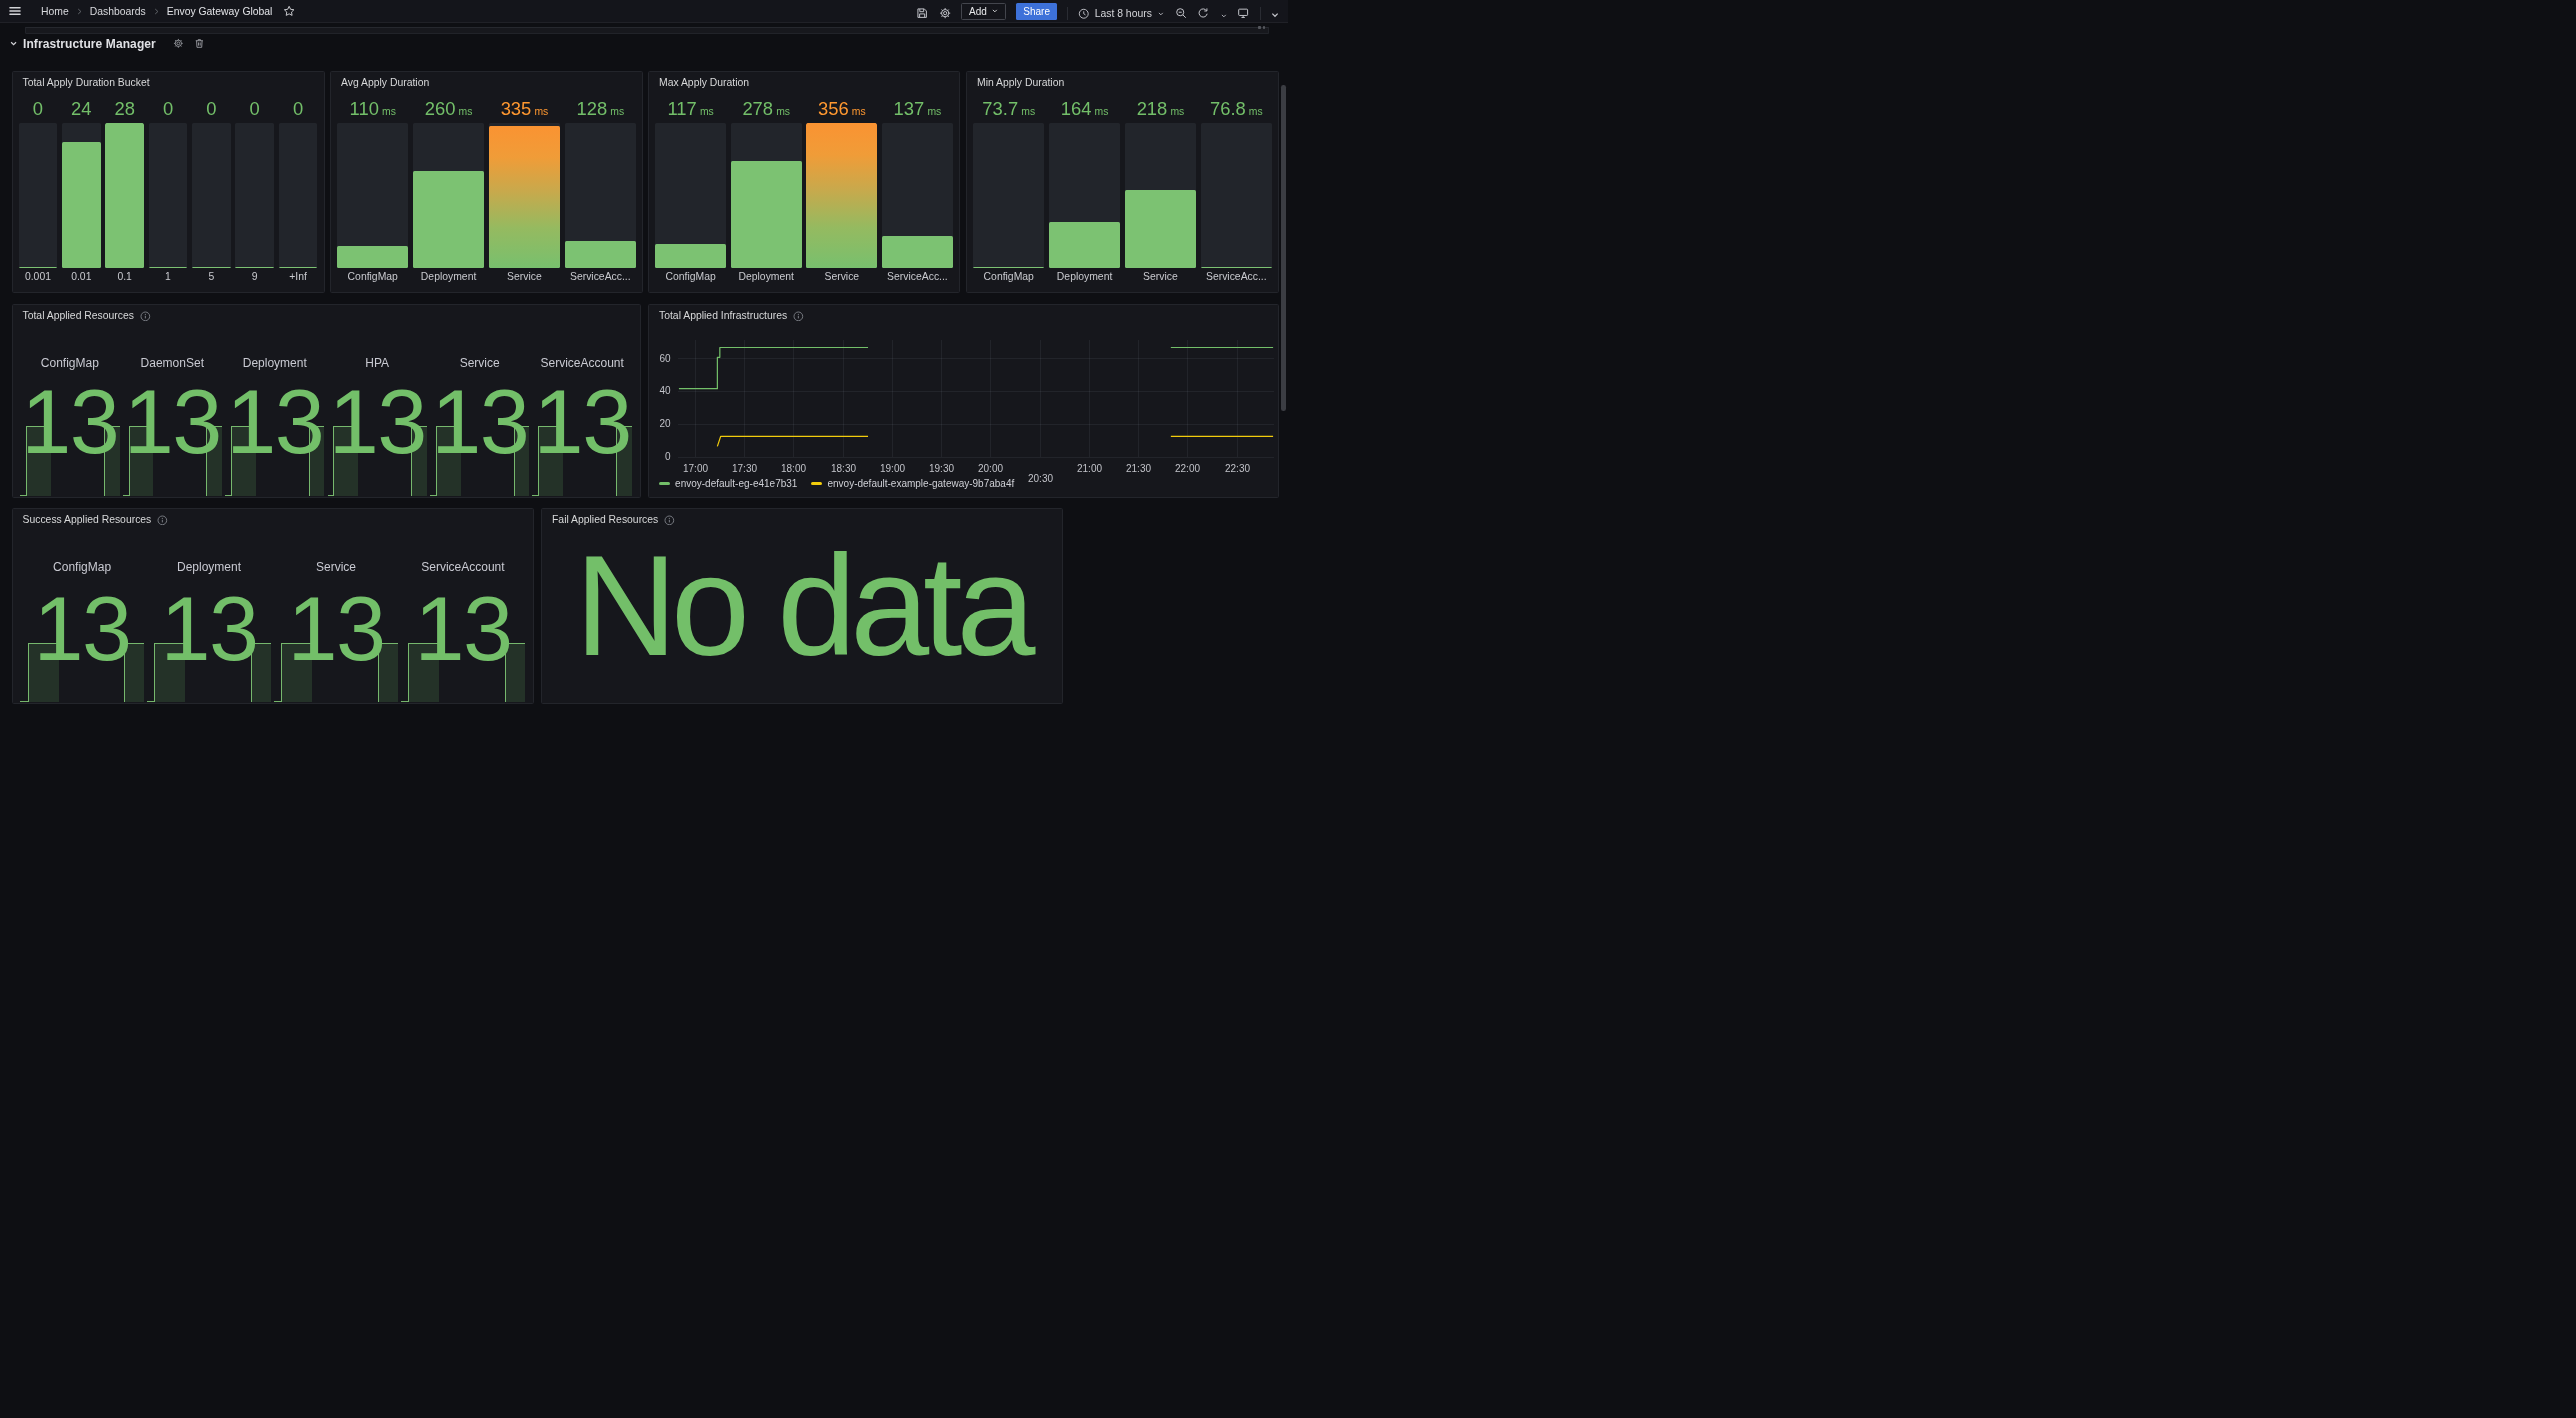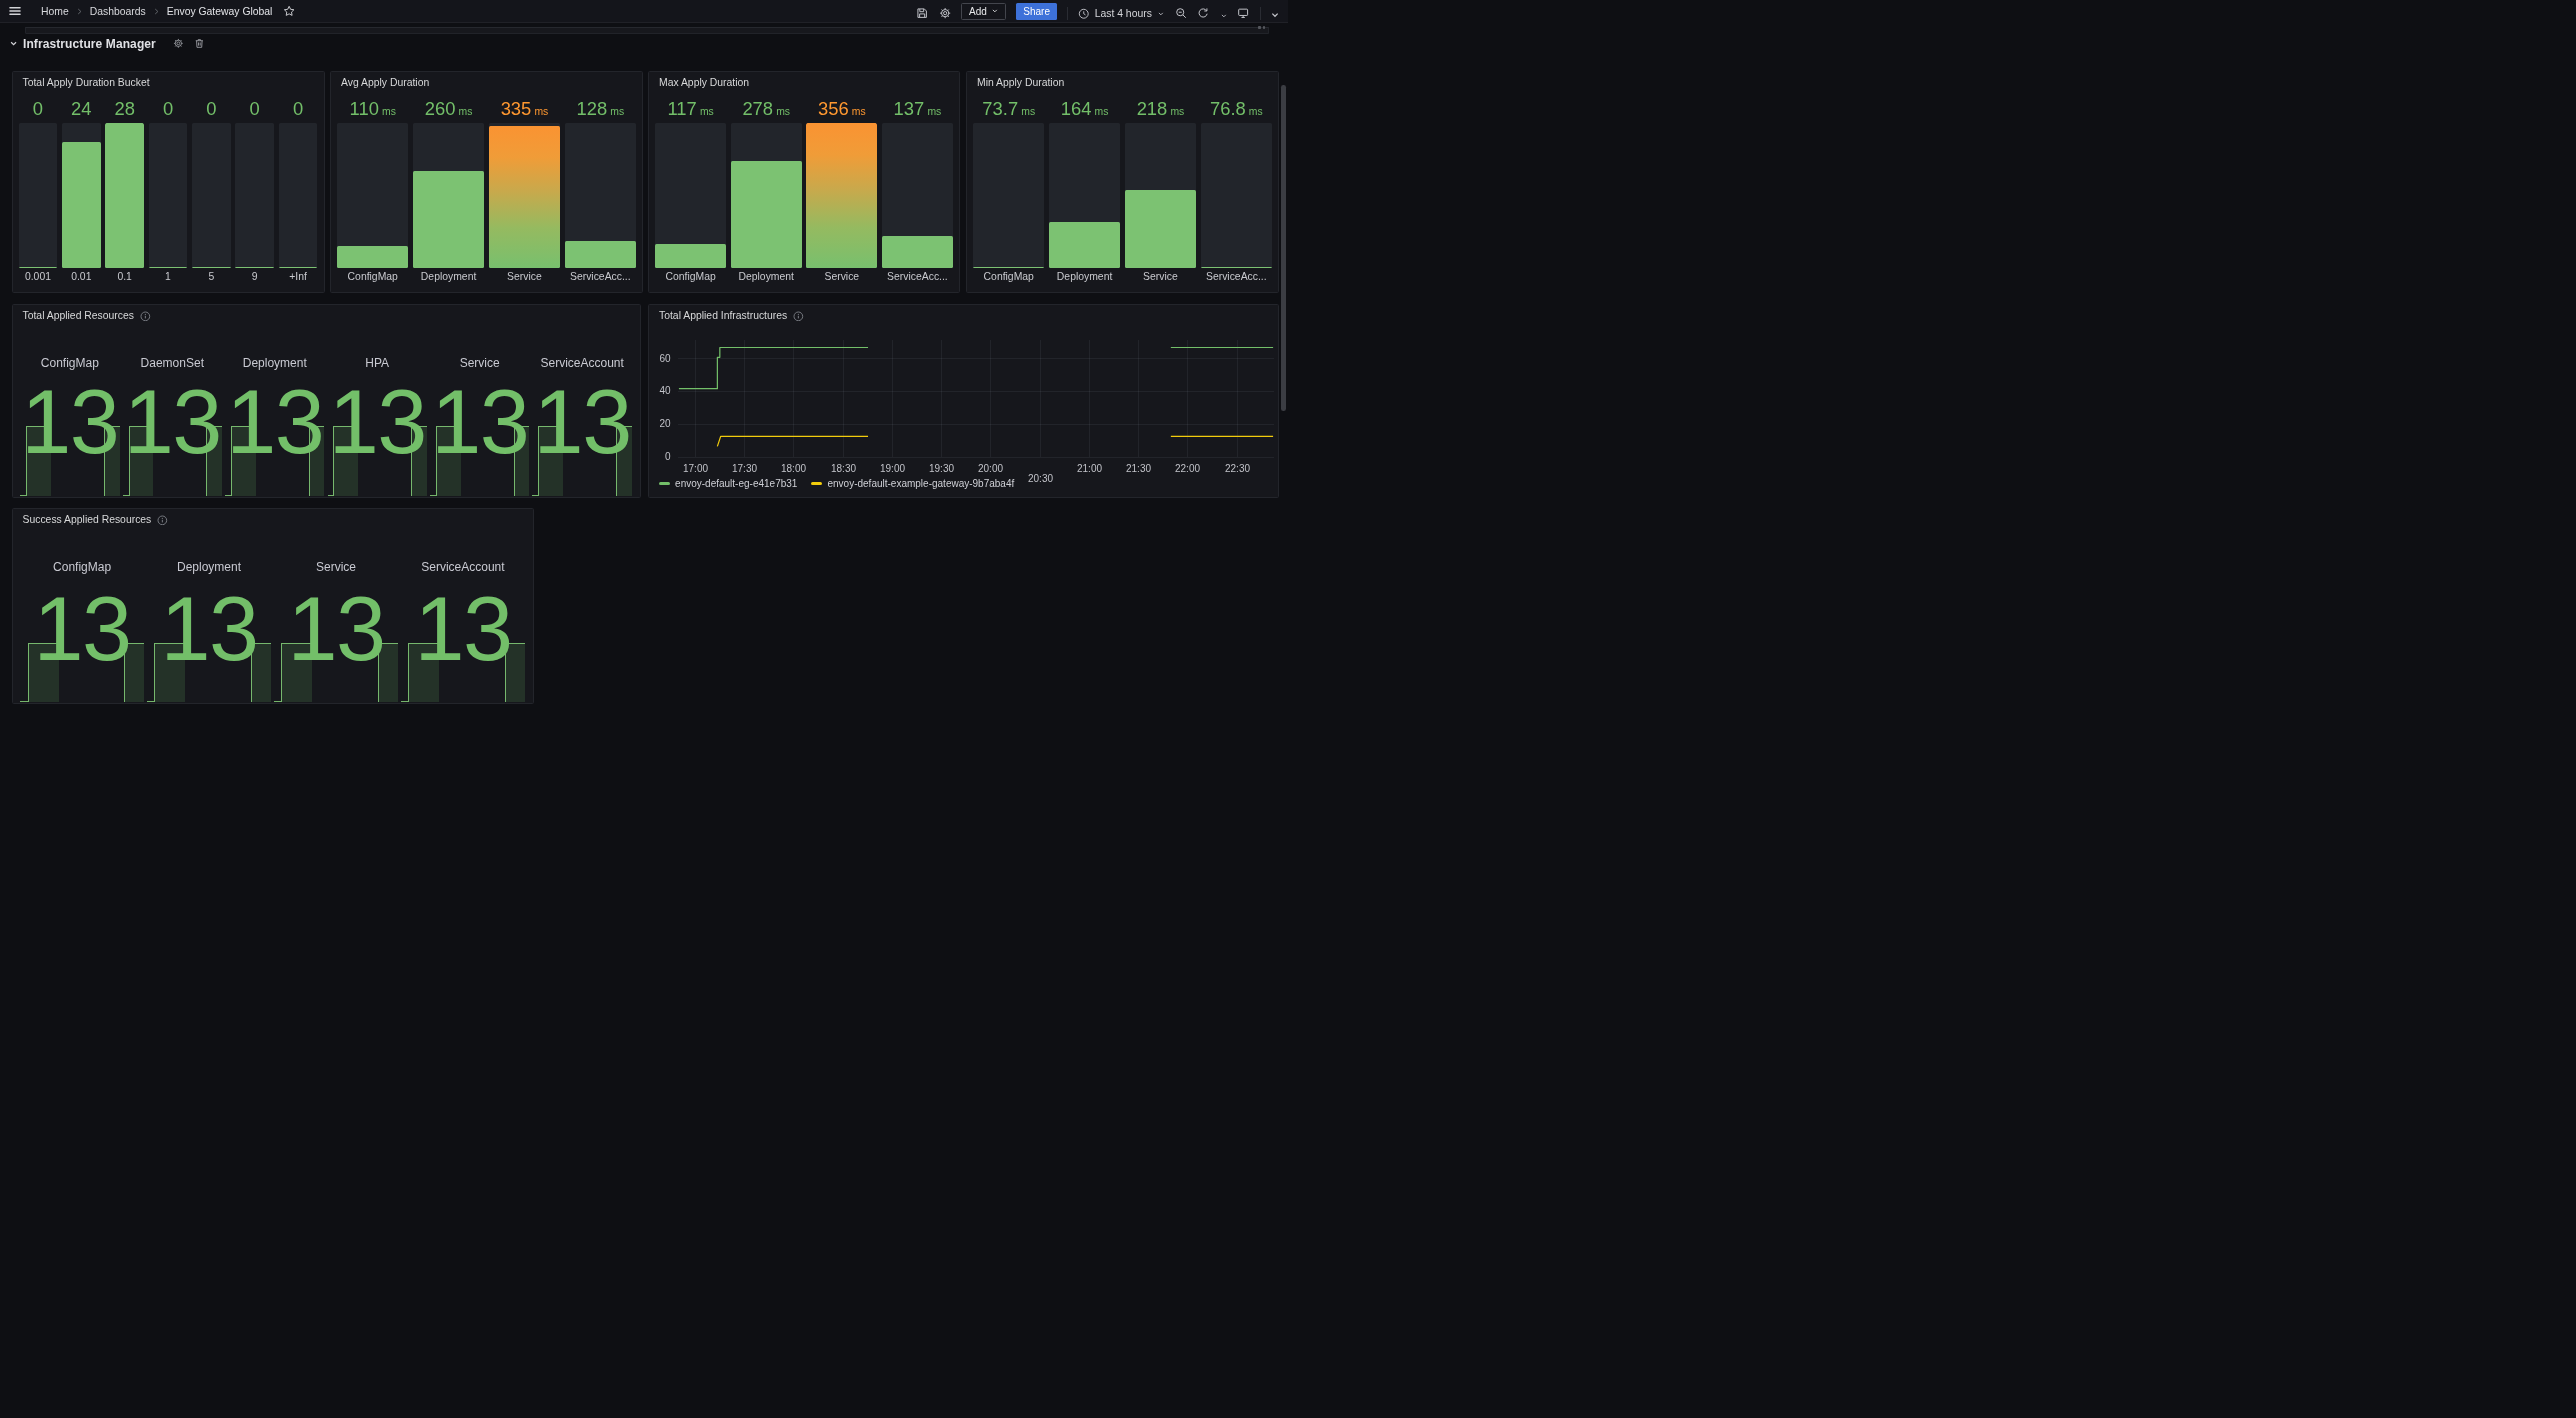--- a/index.html
+++ b/index.html
@@ -142,21 +142,21 @@
       </button>
       <button class="btn btn-share">Share</button>
       <span class="vdiv"></span>
       <span class="timewidget">
         <span class="icon">
           <svg width="11.5" height="11.5" viewBox="0 0 16 16">
               <circle cx="8" cy="8" r="6.2" fill="none" stroke="#c2c3c9" stroke-width="1.3"></circle>
               <path d="M8 4.6V8l2.4 1.6" fill="none" stroke="#c2c3c9" stroke-width="1.3"></path>
             </svg>
         </span>
-        <span>Last 4 hours</span>
+        <span>Last 8 hours</span>
         <svg width="7.7" height="7.7" viewBox="0 0 12 12">
             <path d="M3 4.5 6 7.5 9 4.5" fill="none" stroke="#c2c3c9" stroke-width="1.4"></path>
           </svg>
       </span>
       <span class="icon">
         <svg width="12.3" height="12.3" viewBox="0 0 16 16">
             <circle cx="6.8" cy="6.8" r="4.6" fill="none" stroke="#c2c3c9" stroke-width="1.3"></circle>
             <path d="M10.3 10.3 14 14M4.8 6.8h4" stroke="#c2c3c9" stroke-width="1.3"></path>
           </svg>
       </span>
@@ -586,16 +586,29 @@
           <div class="snum" style="top: 75px;">13</div>
           <div class="spark" style="top: 134px;">
             <div class="sparkbase" style="left: 0%; width: 6%;"></div>
             <div class="sparkseg" style="left: 6%; width: 25%;"></div>
             <div class="sparkseg" style="left: 84%; width: 16%;"></div>
           </div>
         </div>
       </div>
   </div>
 
+  <div class="panel" id="p-fail">
+    <div class="ptitle">
+      <span>Fail Applied Resources</span>
+      <span class="icon info">
+        <svg width="10.7" height="10.7" viewBox="0 0 14 14">
+            <circle cx="7" cy="7" r="5.7" fill="none" stroke="currentColor" stroke-width="1.2"></circle>
+            <path d="M7 6.3v3.4" stroke="currentColor" stroke-width="1.3"></path>
+            <circle cx="7" cy="4.3" r="0.8" fill="currentColor"></circle>
+          </svg>
+      </span>
+    </div>
+    <div class="nodata">No data</div>
+  </div>
 
   <div class="sbar"></div>
 </div>
 
 
 </body></html>

